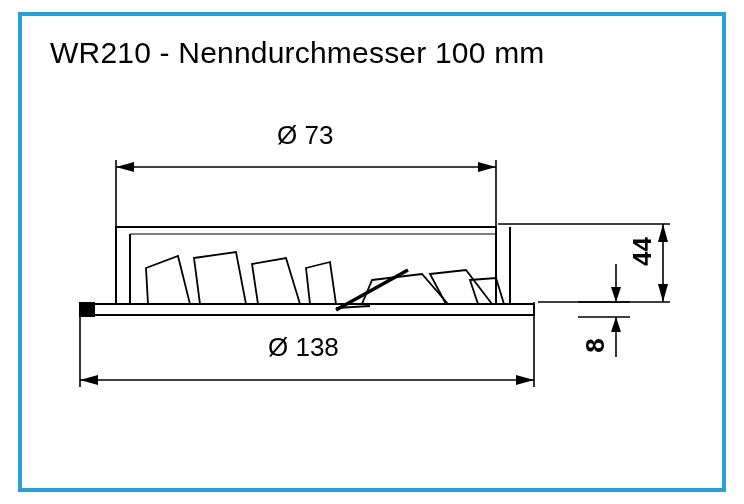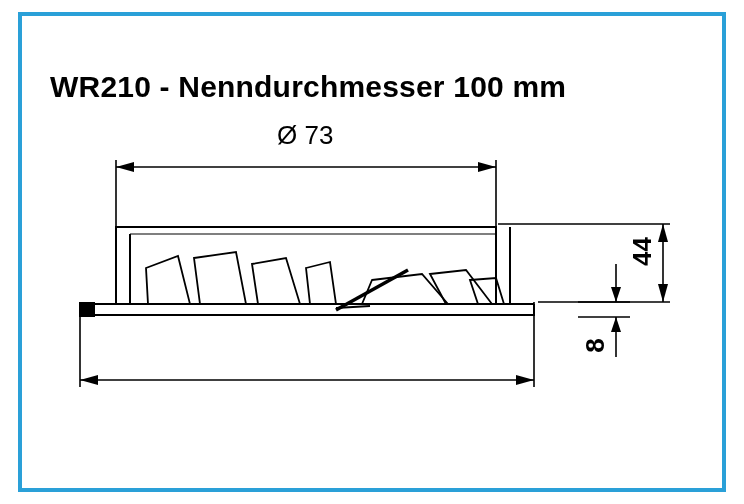--- a/index.html
+++ b/index.html
@@ -29,25 +29,24 @@
     height: 480px;
     border: 4px solid #2aa0d8;
     box-sizing: border-box;
     background: #ffffff;
   }
   #title {
     position: absolute;
     left: 50px;
     top: 36px;
     font-size: 30px;
-    font-weight: bold;
+    font-weight: normal;
     color: #000000;
     letter-spacing: 0.2px;
     white-space: nowrap;
-    margin-top: 34px;
   }
   #drawing {
     position: absolute;
     left: 18px;
     top: 12px;
     width: 708px;
     height: 480px;
   }
   .dim-label {
     position: absolute;
@@ -142,18 +141,19 @@
 
       <line x1="112" y1="292" x2="478" y2="292" stroke-width="2"></line>
 
       <line x1="112" y1="222" x2="478" y2="222" stroke-width="1.2"></line>
     </g>
 
   </svg>
 
   <div class="dim-label" style="left:277px; top:120px;">Ø 73</div>
 
+  <div class="dim-label" style="left:268px; top:332px;">Ø 138</div>
 
   <div class="vert-label" style="left:628px; top:236px; transform: rotate(-90deg);">44</div>
 
   <div class="vert-label" style="left:588px; top:330px; transform: rotate(-90deg);">8</div>
 
 </div>
 
 </body></html>

